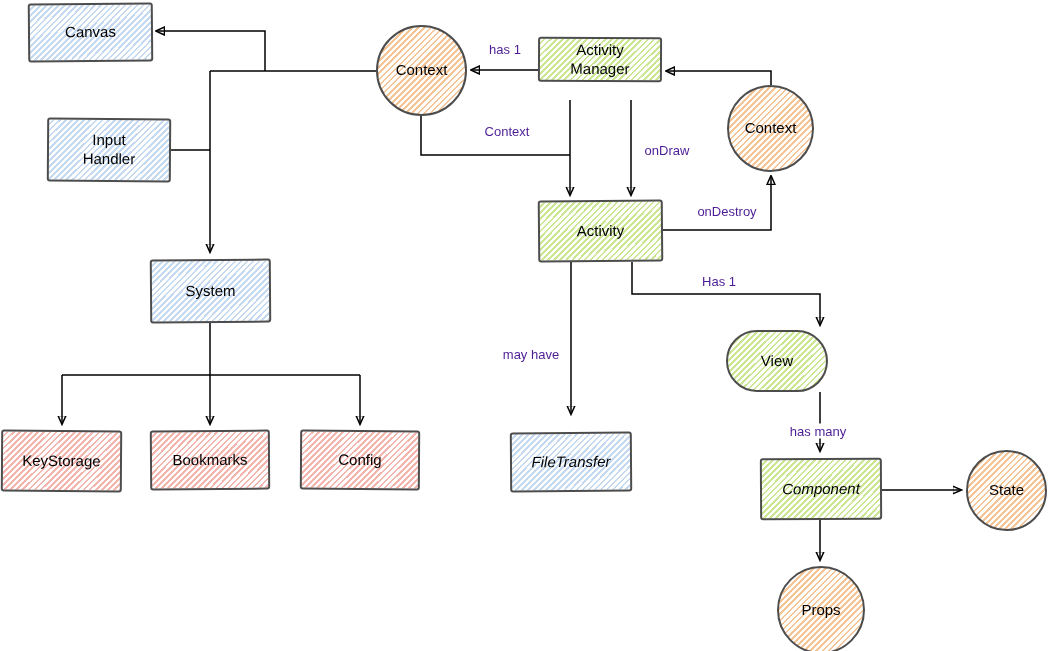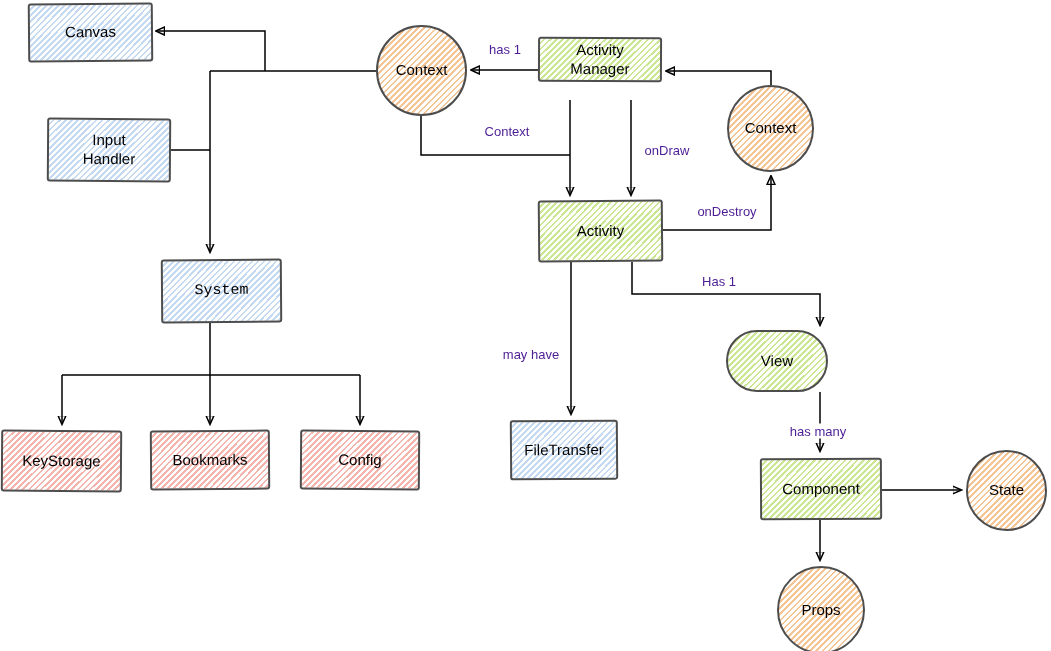--- a/index.html
+++ b/index.html
@@ -22,29 +22,29 @@
   .c-blue  {background:repeating-linear-gradient(135deg,#fff 0px,#fff 2.4px,#c5daf1 2.4px,#c5daf1 4.3px);}
   .c-green {background:repeating-linear-gradient(135deg,#fff 0px,#fff 2.4px,#cbe793 2.4px,#cbe793 4.3px);}
   .c-orange{background:repeating-linear-gradient(135deg,#fff 0px,#fff 2.4px,#f6c596 2.4px,#f6c596 4.3px);}
   .c-pink  {background:repeating-linear-gradient(135deg,#fff 0px,#fff 2.4px,#f5b5af 2.4px,#f5b5af 4.3px);}
 
   .wrap2{display:inline-block;width:72px;}
 
   
   .n-canvas          {left:28px;  top:3px;   width:125px; height:59px; transform:rotate(-0.5deg);}
   .n-input-handler   {left:28px;  top:118px; width:124px; height:64px; transform:rotate(0.4deg);margin-left:19px;}
-  .n-system          {left:161px; top:259px; width:121px; height:64px; transform:rotate(-0.4deg);font-family:Liberation Mono, monospace;}
+  .n-system          {left:150px; top:259px; width:121px; height:64px; transform:rotate(-0.4deg);}
   .n-key-storage     {left:1px;   top:430px; width:121px; height:62px; transform:rotate(0.4deg);}
   .n-bookmarks       {left:150px; top:430px; width:120px; height:60px; transform:rotate(-0.4deg);}
   .n-config          {left:300px; top:430px; width:120px; height:60px; transform:rotate(0.4deg);}
-  .n-file-transfer   {left:510px; top:420px; width:108px; height:60px; transform:rotate(-0.4deg);}
+  .n-file-transfer   {left:510px; top:432px; width:122px; height:60px; transform:rotate(-0.4deg);font-style:italic;}
   .n-activity-manager{left:538px; top:37px;  width:124px; height:45px; transform:rotate(0.3deg);}
   .n-activity        {left:538px; top:200px; width:125px; height:62px; transform:rotate(-0.5deg);}
   .n-view            {left:726px; top:330px; width:102px; height:62px; transform:rotate(0.3deg);border-radius:31px;}
-  .n-component       {left:760px; top:458px; width:122px; height:62px; transform:rotate(-0.3deg);}
+  .n-component       {left:760px; top:458px; width:122px; height:62px; transform:rotate(-0.3deg);font-style:italic;}
   .n-context-left    {left:376px; top:25px;  width:91px;  height:91px;}
   .n-context-right   {left:727px; top:85px;  width:87px;  height:87px;}
   .n-state           {left:966px; top:450px; width:81px;  height:81px;}
   .n-props           {left:777px; top:566px; width:88px;  height:88px;}
 
   .edge-label{
     position:absolute;transform:translate(-50%,-50%);
     font-size:13px;color:#4c1d95;background:#fff;padding:0 3px;white-space:nowrap;
   }
   .l-has-1-left {left:505px;top:49px;}

